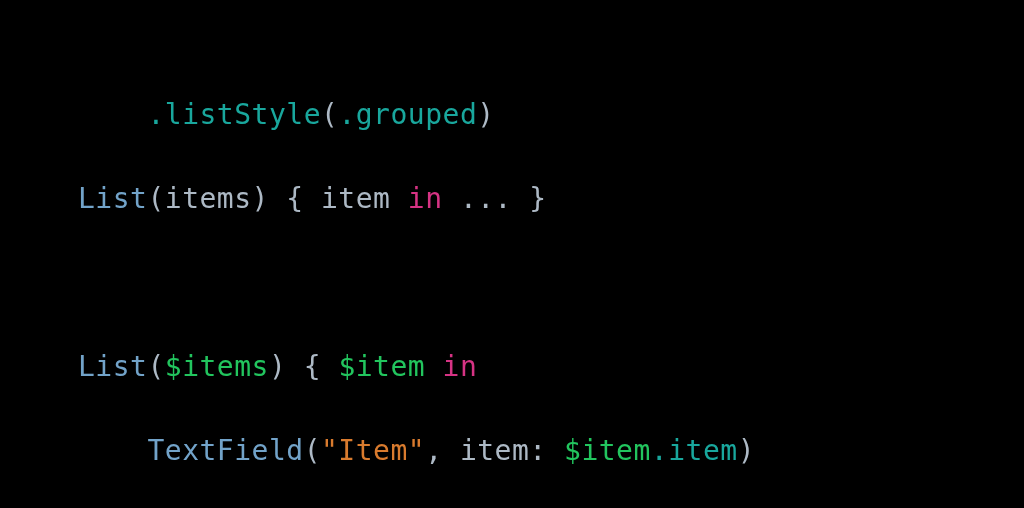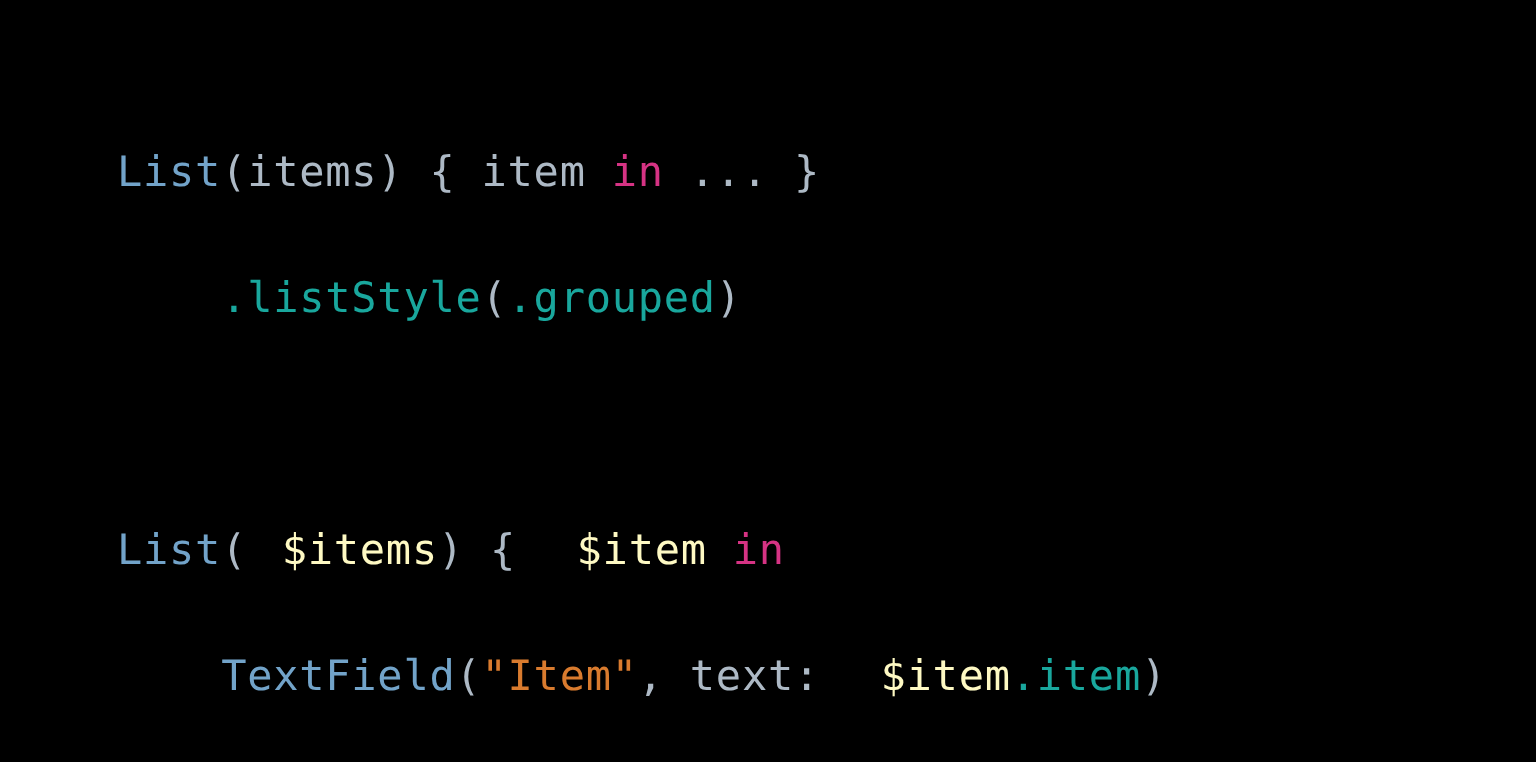--- a/index.html
+++ b/index.html
@@ -20,30 +20,30 @@
     }
     .code-block {
       white-space: pre;
       letter-spacing: 0.5px;
     }
     .t-type      { color: #72a3c9; }   
     .t-default   { color: #adb9c5; }   
     .t-keyword   { color: #d63384; }   
     .t-method    { color: #19a79d; }   
     .t-string    { color: #d97b2e; }   
-    .t-dollar    { color: #fef9c3; margin-left: 23px; }   
+    .t-dollar    { color: #22c55e; }   
     .blank-line  { height: 1.5em; }
   </style>
 </head>
 <body>
 
 <div class="code-block">
+<div><span class="t-default">    </span><span class="t-method">.listStyle</span><span class="t-default">(</span><span class="t-method">.grouped</span><span class="t-default">)</span></div>
 <div><span class="t-type">List</span><span class="t-default">(items) { item </span><span class="t-keyword">in</span><span class="t-default"> ... }</span></div>
-<div><span class="t-default">    </span><span class="t-method">.listStyle</span><span class="t-default">(</span><span class="t-method">.grouped</span><span class="t-default">)</span></div>
 <div class="blank-line"></div>
 <div><span class="t-type">List</span><span class="t-default">(</span><span class="t-dollar">$items</span><span class="t-default">) { </span><span class="t-dollar">$item</span><span class="t-default"> </span><span class="t-keyword">in</span></div>
-<div><span class="t-default">    </span><span class="t-type">TextField</span><span class="t-default">(</span><span class="t-string">"Item"</span><span class="t-default">, text: </span><span class="t-dollar">$item</span><span class="t-method">.item</span><span class="t-default">)</span></div>
+<div><span class="t-default">    </span><span class="t-type">TextField</span><span class="t-default">(</span><span class="t-string">"Item"</span><span class="t-default">, item: </span><span class="t-dollar">$item</span><span class="t-method">.item</span><span class="t-default">)</span></div>
 
 
 
 
 
 </div>
 
 </body></html>

